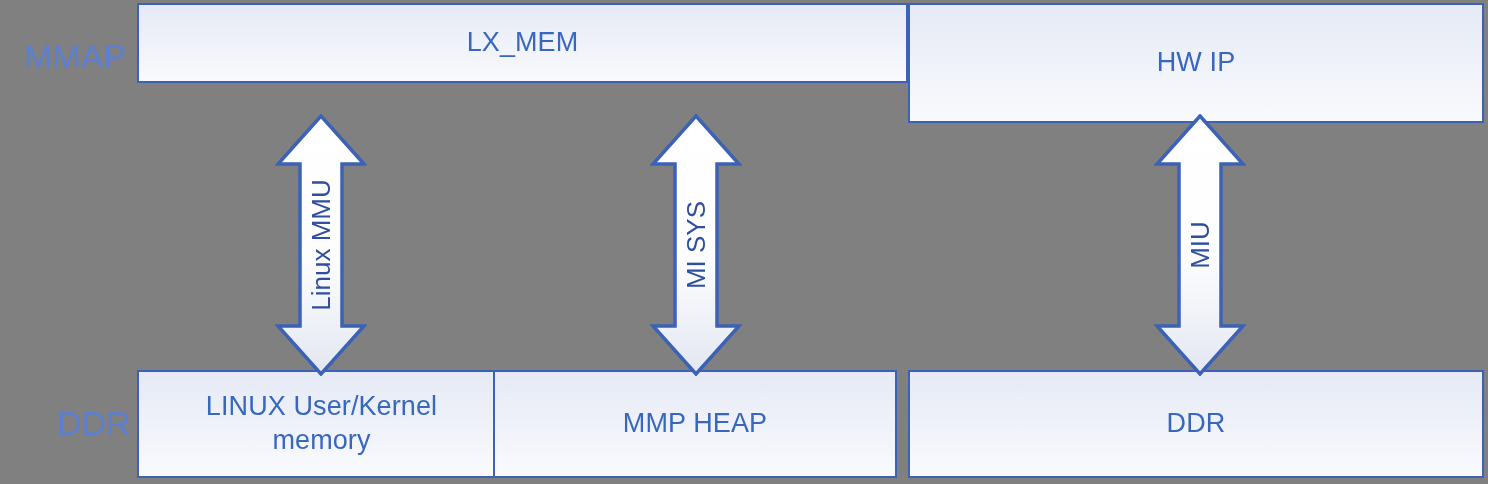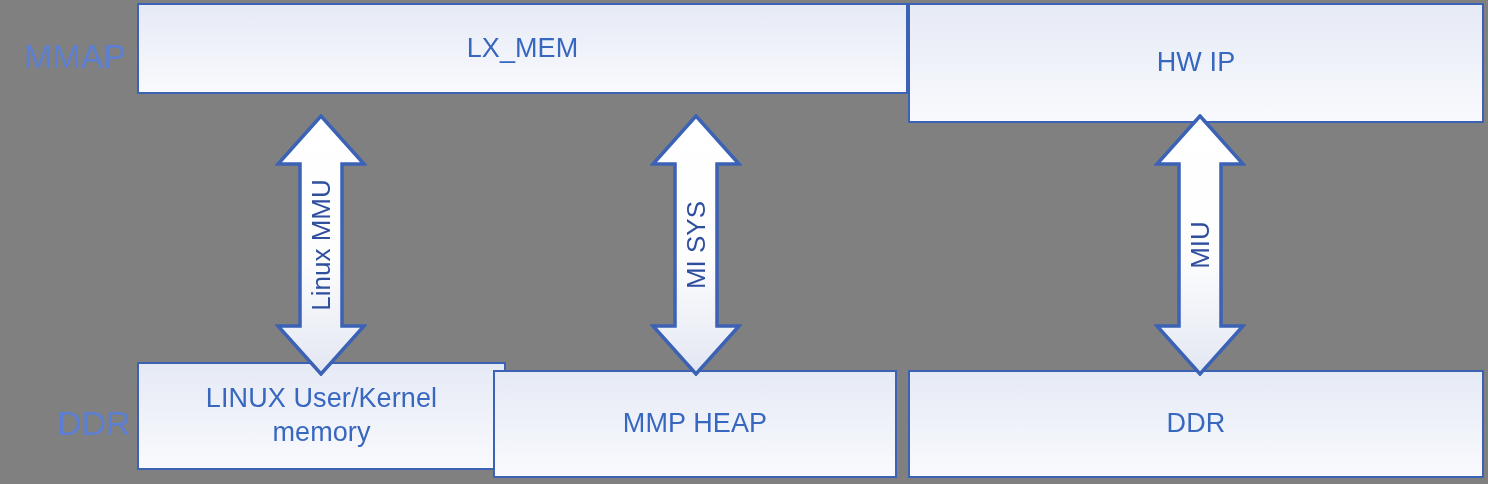--- a/index.html
+++ b/index.html
@@ -33,24 +33,24 @@
   }
   .mem-box-label {
     color: #3867c0;
     font-size: 27px;
     line-height: 1.25;
     letter-spacing: 0.1px;
     white-space: pre-line;
   }
 
   
-  #box-lx-mem   { left: 137px; top: 3px;   width: 771px; height: 91px; }
+  #box-lx-mem   { left: 137px; top: 3px;   width: 771px; height: 80px; }
   #box-hw-ip    { left: 908px; top: 3px;   width: 576px; height: 120px; }
   
-  #box-linux-mem{ left: 137px; top: 362px; width: 369px; height: 108px; }
+  #box-linux-mem{ left: 137px; top: 370px; width: 369px; height: 108px; }
   #box-mmp-heap { left: 493px; top: 370px; width: 404px; height: 108px; }
   #box-ddr      { left: 908px; top: 370px; width: 576px; height: 108px; }
 
   
   .row-label {
     position: absolute;
     color: #5b7fd4;
     font-size: 34px;
     line-height: 1;
     white-space: nowrap;

